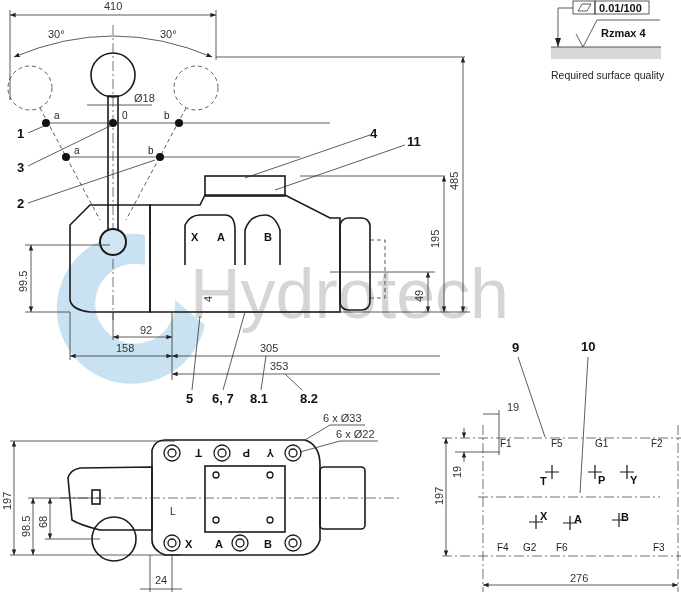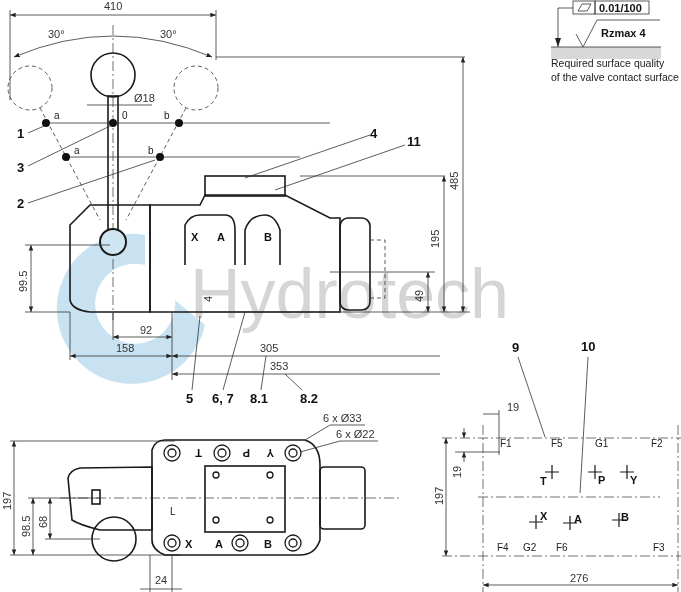--- a/index.html
+++ b/index.html
@@ -7,21 +7,21 @@
          font-family:"Liberation Sans", sans-serif; color:#1a1a1a; }
   svg { position:absolute; left:0; top:0; }
   .dim { font-family:"Liberation Sans", sans-serif; font-size:11px; fill:#333; }
   .callout { font-family:"Liberation Sans", sans-serif; font-size:13px; font-weight:bold; fill:#111; }
   .port { font-family:"Liberation Sans", sans-serif; font-size:11px; font-weight:bold; fill:#111; }
   .small { font-family:"Liberation Sans", sans-serif; font-size:10px; fill:#222; }
   .ln { stroke:#1a1a1a; stroke-width:1.6; fill:none; }
   .thin { stroke:#333; stroke-width:0.8; fill:none; }
   .cl { stroke:#333; stroke-width:0.7; fill:none; stroke-dasharray:10 3 2 3; }
   .hid { stroke:#333; stroke-width:0.8; fill:none; stroke-dasharray:4 3; }
-  .note { position:absolute; left:551px; top:56px; font-size:10.5px; line-height:14px; color:#222; }
+  .note { position:absolute; left:551px; top:68px; font-size:10.5px; line-height:14px; color:#222; }
   .watermark { font-family:"Liberation Sans", sans-serif; font-size:70px; fill:#c8c8c8; opacity:0.75; }
 </style>
 </head>
 <body>
 
 <svg width="681" height="592" viewBox="0 0 681 592">
   <defs>
     <marker id="arr" viewBox="0 0 10 10" refX="10" refY="5" markerWidth="7" markerHeight="7" orient="auto-start-reverse">
       <path d="M0,1 L10,5 L0,9 z" fill="#222"></path>
     </marker>
@@ -247,14 +247,13 @@
     <path class="thin" d="M578,11 L582,4 L591,4 L587,11 z"></path>
     <rect class="thin" x="595" y="1" width="54" height="13"></rect>
     <text class="port" x="599" y="12">0.01/100</text>
     <path class="thin" d="M576,34 L583,47 L597,20 L660,20"></path>
     <text class="port" x="601" y="37">Rzmax 4</text>
   </g>
 </svg>
 
 <div class="note">
   <div>Required surface quality</div>
-  <div>of the valve contact surface</div>
 </div>
 
 </body></html>

